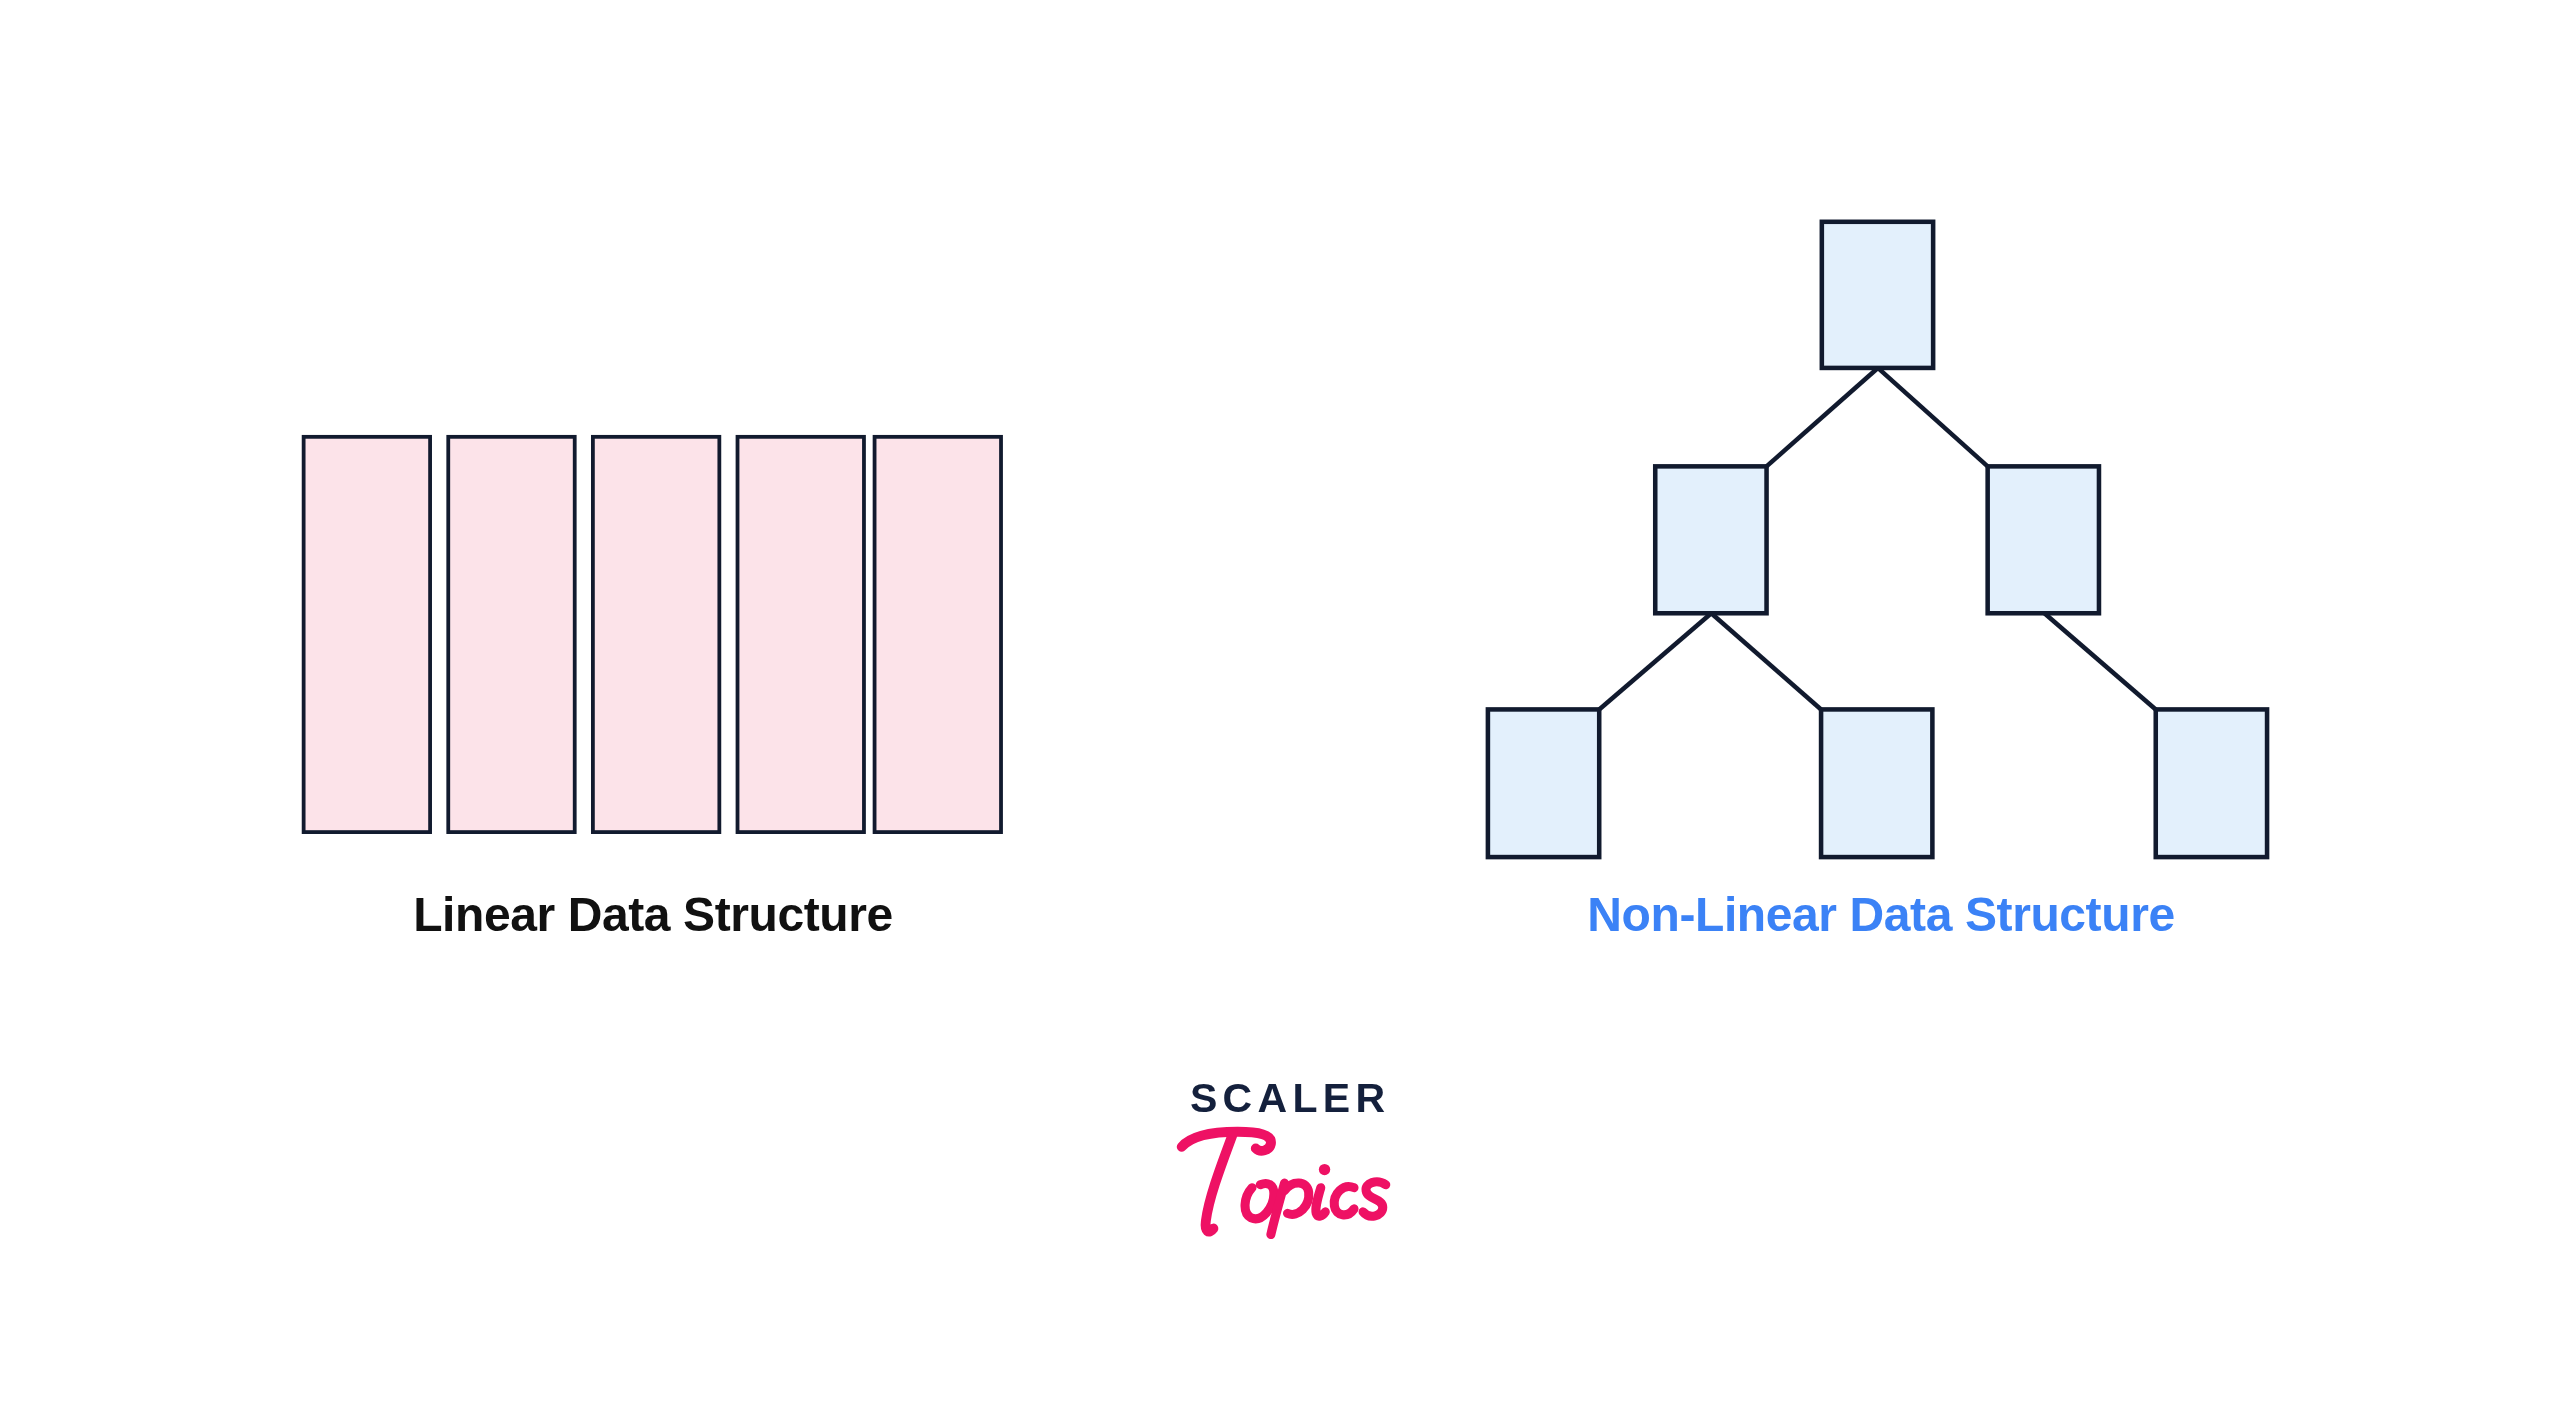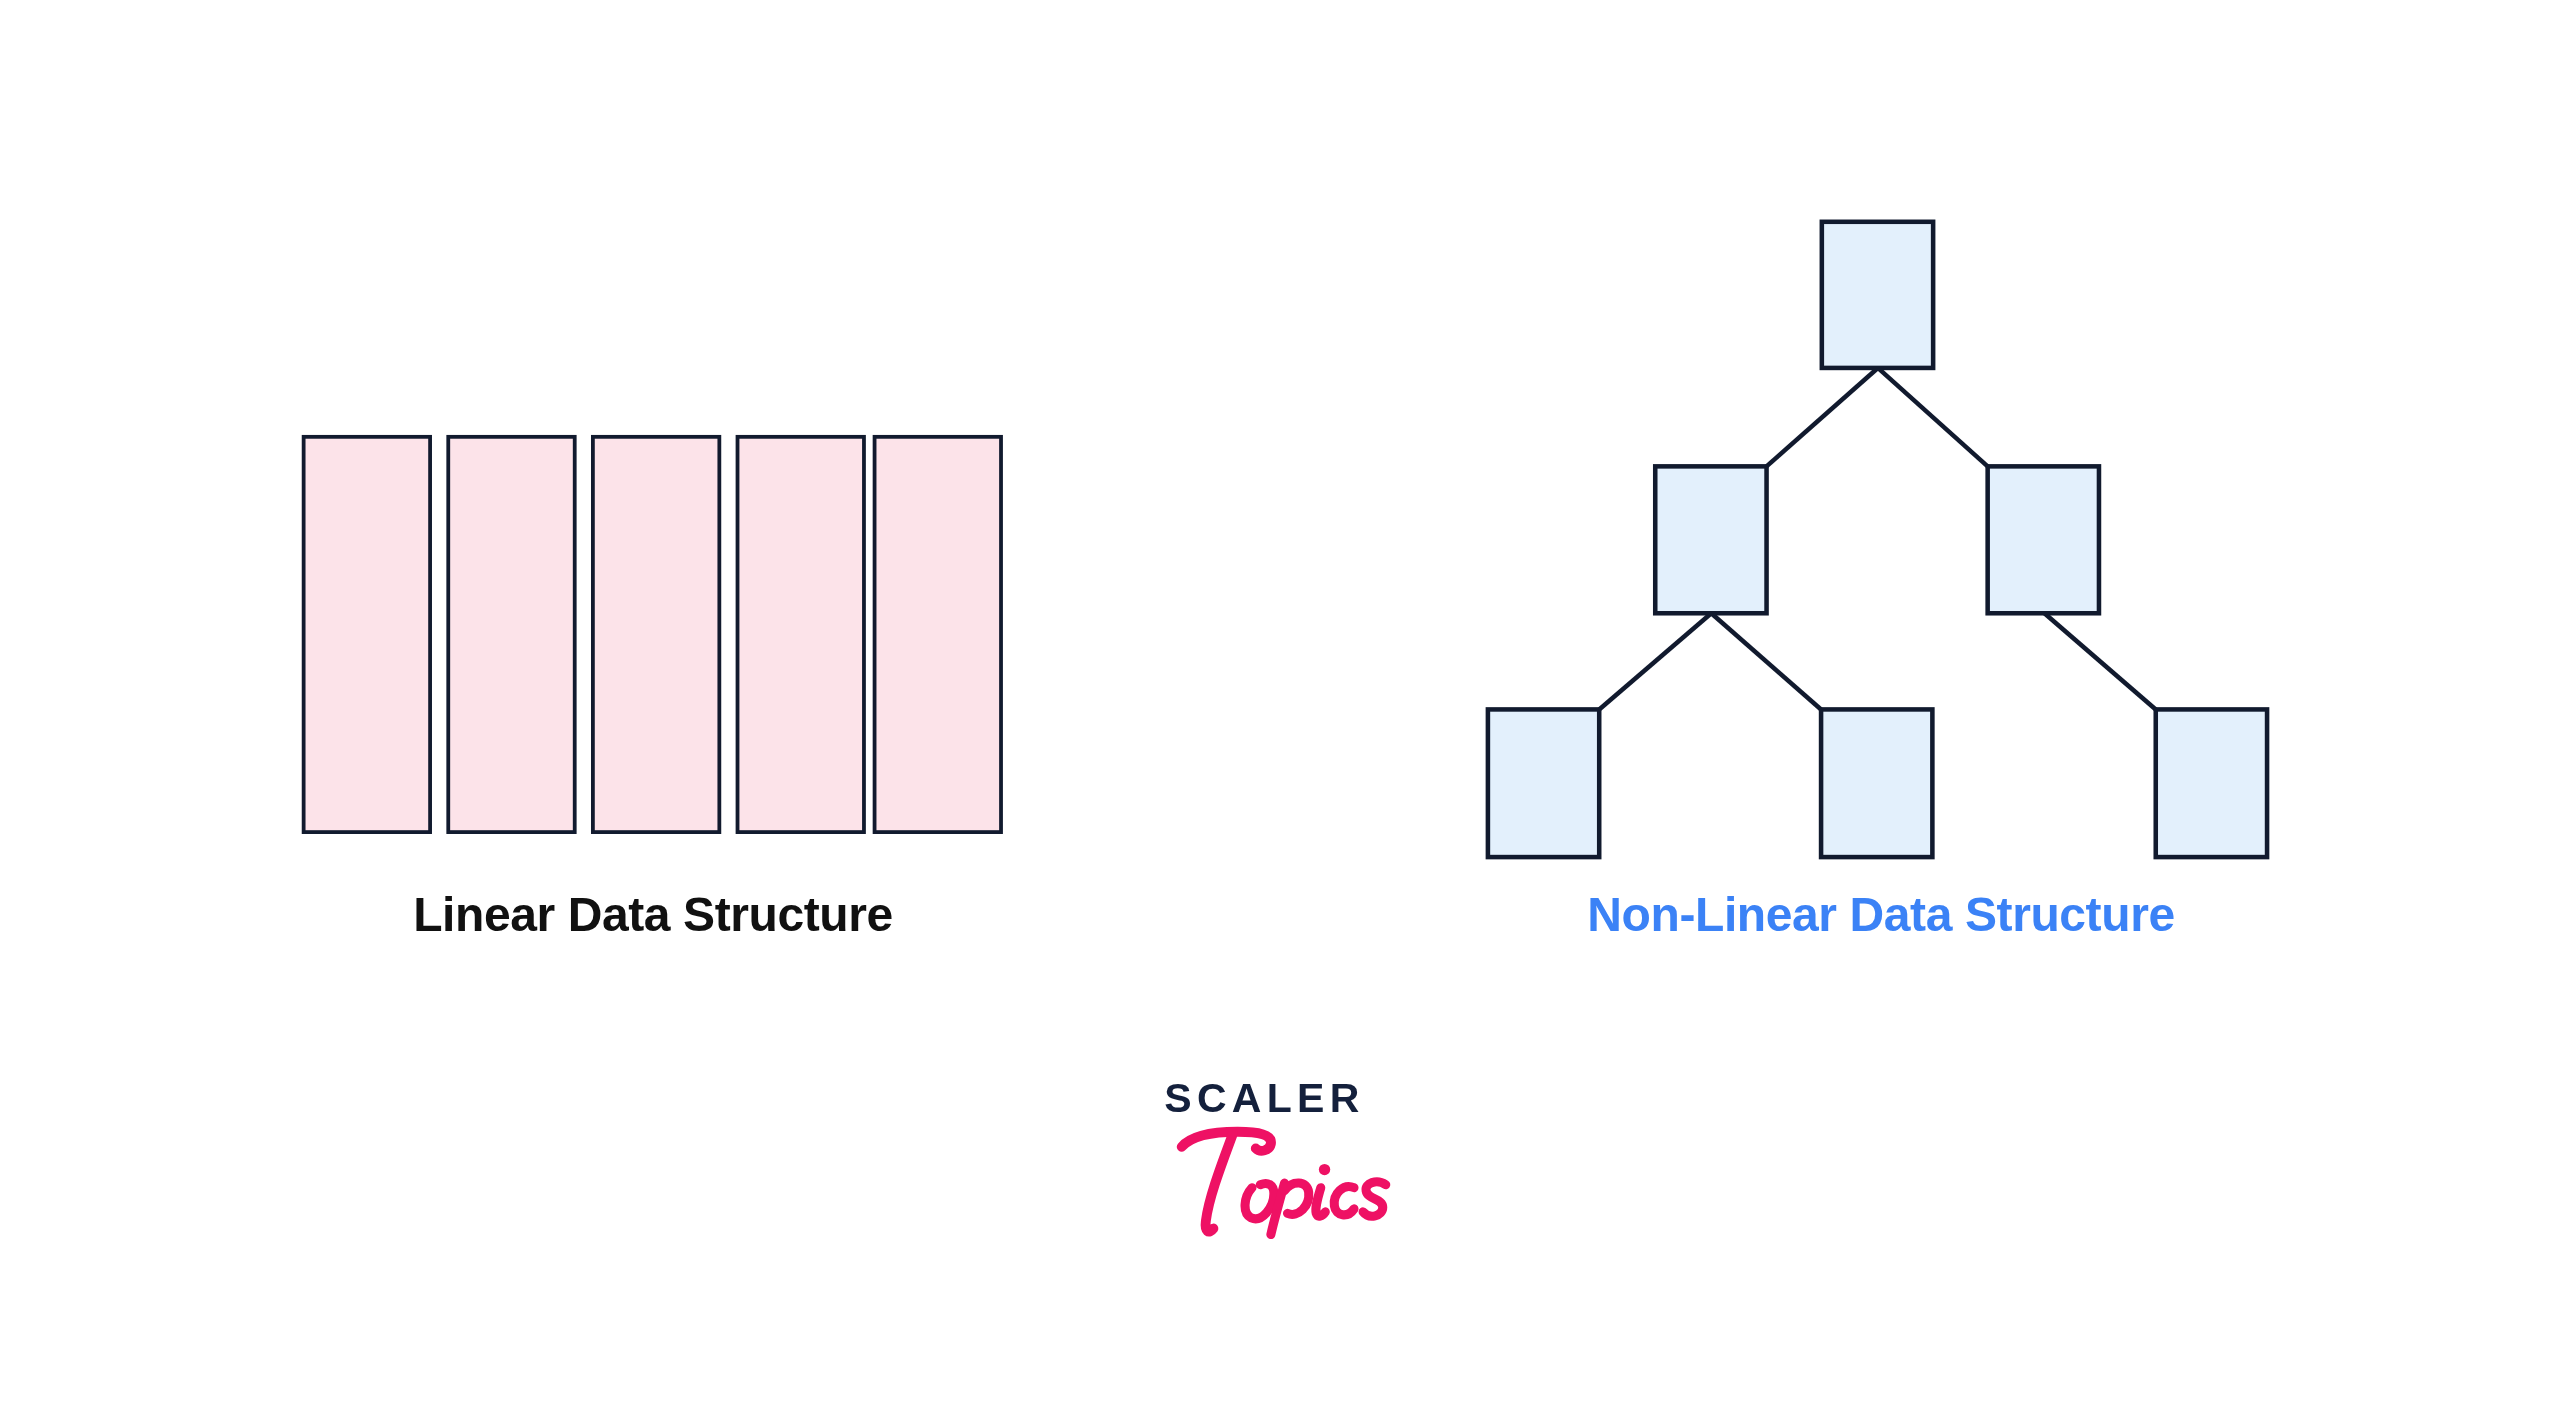--- a/index.html
+++ b/index.html
@@ -38,21 +38,21 @@
   }
   #label-linear { left: 653px; top: 878px; }
   #label-nonlinear { left: 1881px; top: 878px; }
 
   .logo {
     position: absolute;
     left: 1159px;
     top: 1069px;
     width: 257px;
     height: 189px;
-    text-align: left;
+    text-align: center;
   }
   .logo-word {
     font-family: "Liberation Sans", sans-serif;
     font-weight: bold;
     font-size: 41px;
     letter-spacing: 5.3px;
     color: #14203c;
     line-height: 1;
     margin-left: 5.3px;
   }

